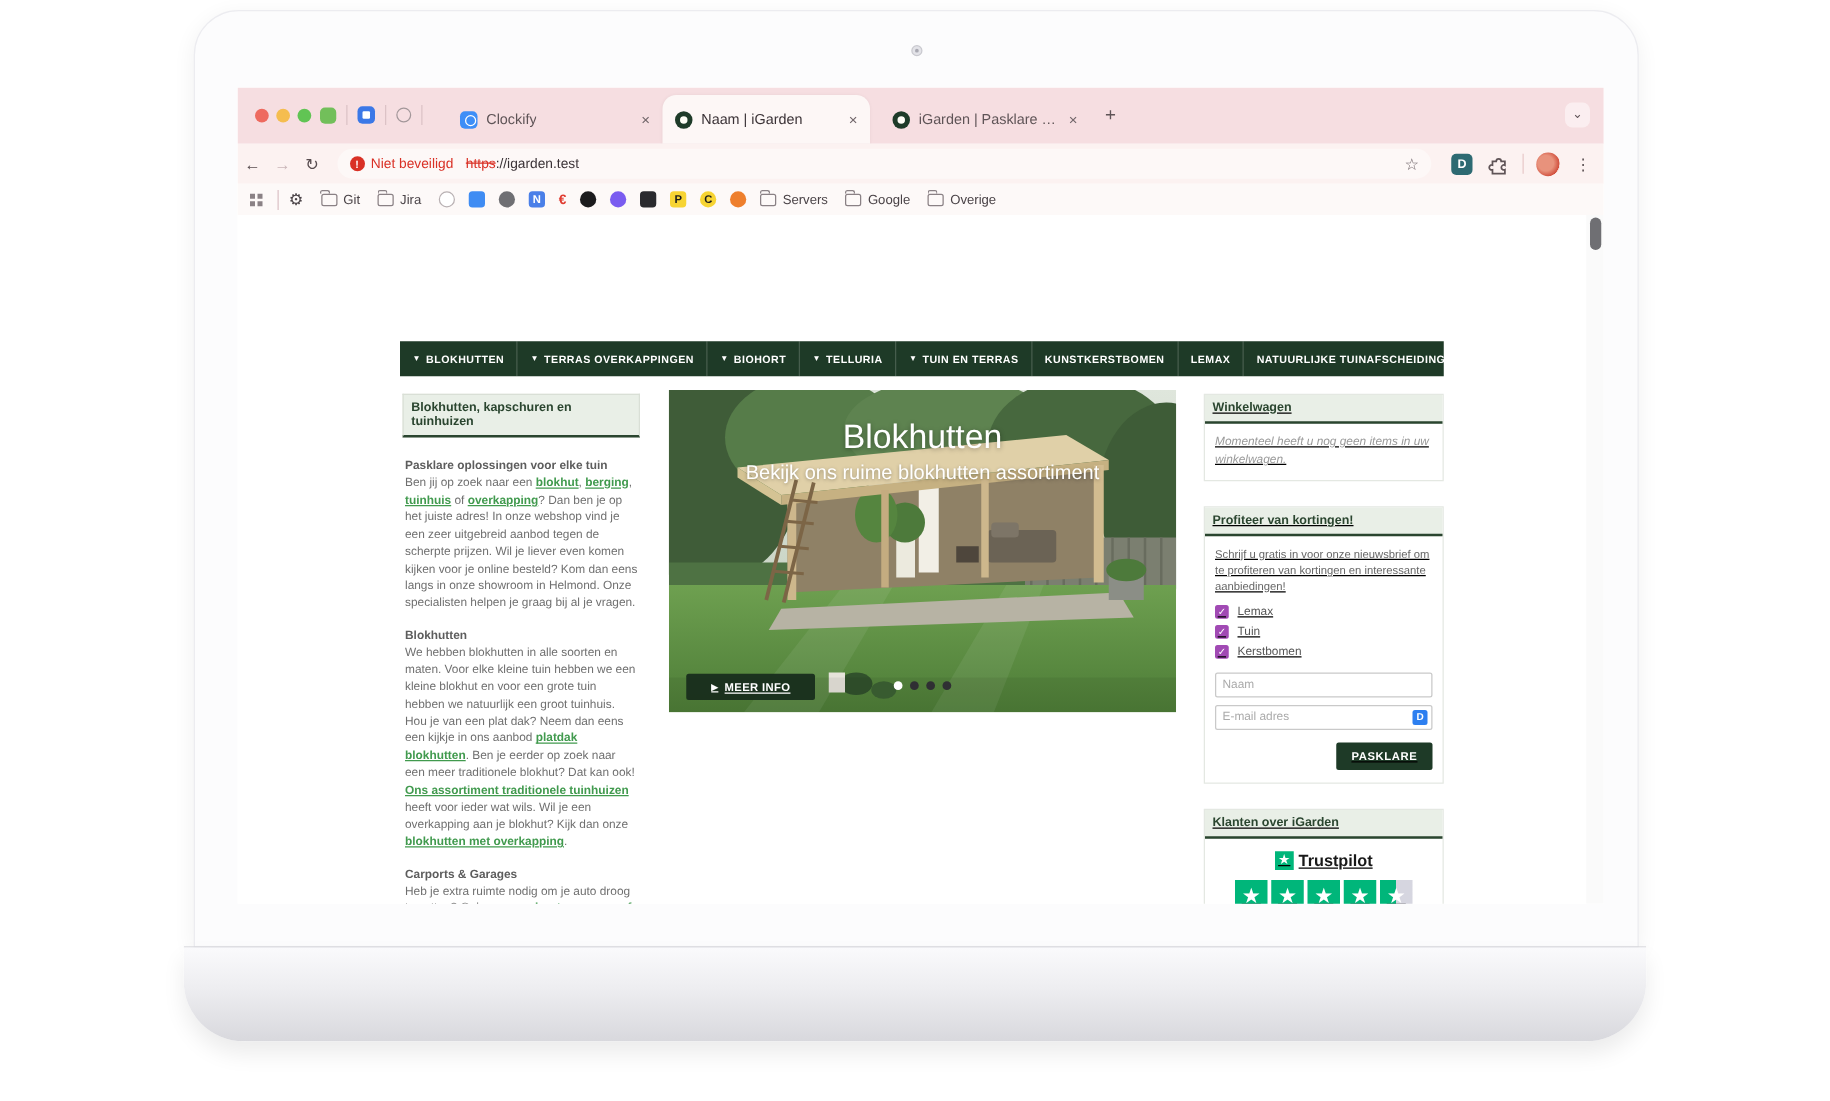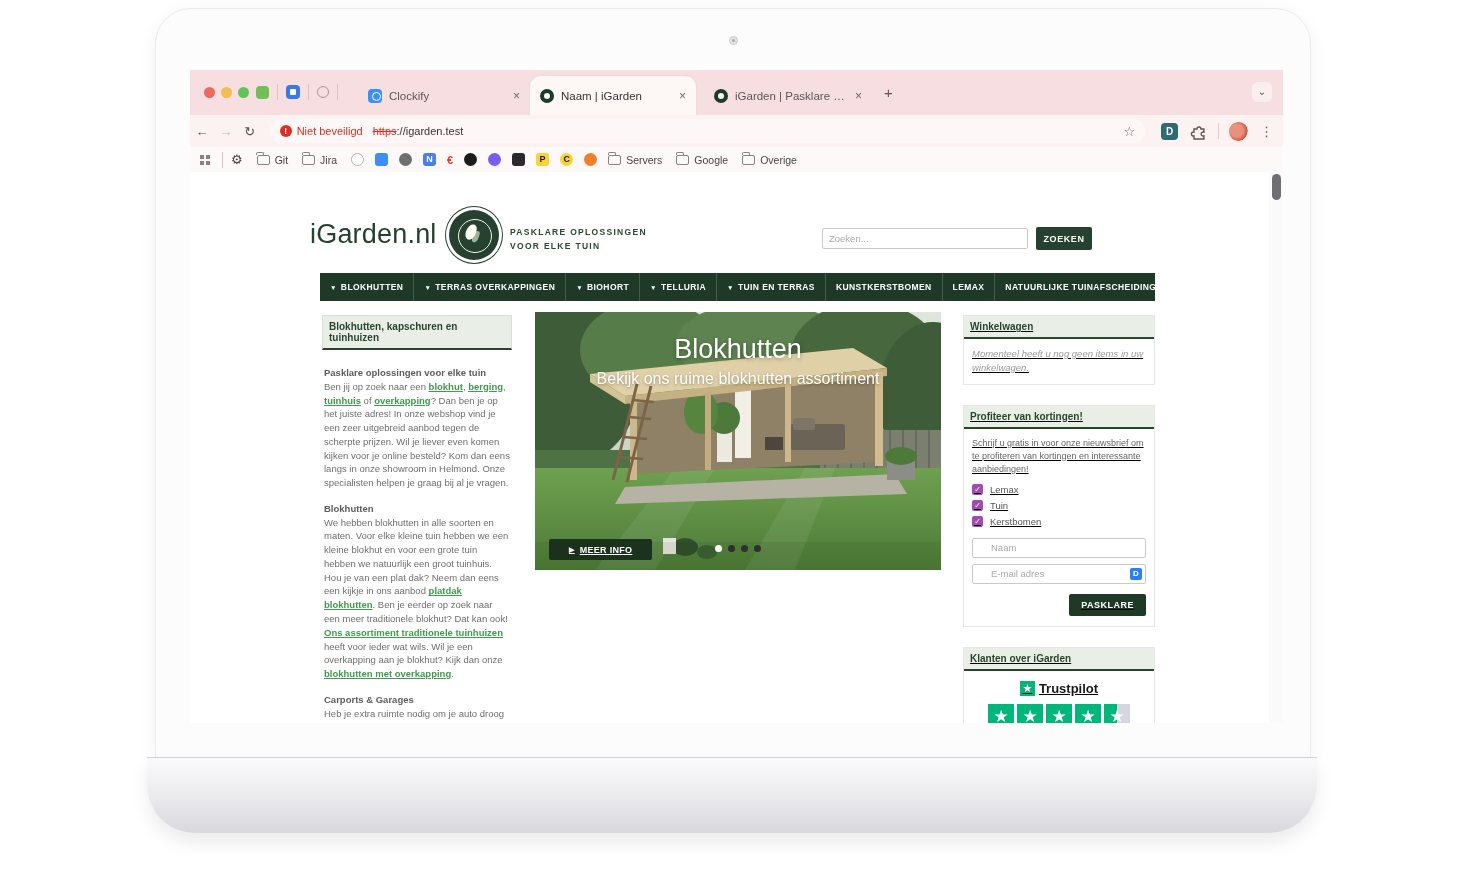--- a/index.html
+++ b/index.html
@@ -136,21 +136,21 @@
   .dot.active { background:#fff; }
 
   
   .rightcol { position:absolute; left:773px; top:14px; width:192px;text-decoration:underline; }
   .panel { border:1px solid #e4e8e2; background:#fff; margin-bottom:20px; }
   .panel-body { padding:8px; }
   .cart-empty { font-style:italic; color:#9a9a9a; font-size:9.5px; line-height:1.5; }
   .nl-intro { font-size:9px; color:#666; line-height:1.45; margin-bottom:8px; }
   .chk-row { display:flex; align-items:center; gap:7px; margin-bottom:5px; font-size:9.5px; color:#555; }
   .chk { width:11px; height:11px; border-radius:2px; background:#a14ab4; color:#fff; font-size:8px; line-height:11px; text-align:center; }
-  .nl-input { width:100%; height:20px; border:1px solid #c9c9c9; border-radius:2px; font-size:9.5px; padding:0 18px;
+  .nl-input { width:100%; height:20px; border:1px solid #c9c9c9; border-radius:2px; font-size:9.5px; padding:0 5px;
     margin-top:6px; color:#555; position:relative; font-family:"Liberation Sans",sans-serif; }
   .nl-input::placeholder { color:#aaa; }
   .email-wrap { position:relative; }
   .autofill { position:absolute; right:4px; bottom:4px; width:12px; height:12px; border-radius:2px; background:#2d7ff0; color:#fff;
     font-size:8px; font-weight:bold; text-align:center; line-height:12px; }
   .nl-submit { display:block; margin:10px 0 2px auto; background:#1e3a27; color:#fff; border:none; font-size:9px; font-weight:bold;
     letter-spacing:.5px; padding:6px 12px; border-radius:2px; font-family:"Liberation Sans",sans-serif; }
   .tp-wrap { text-align:center; padding:10px 0 6px 0; }
   .tp-logo { display:flex; align-items:center; justify-content:center; gap:4px; margin-bottom:8px; }
   .tp-star-sm { width:15px; height:15px; background:#00b67a; color:#fff; font-size:11px; line-height:15px; }
@@ -263,30 +263,20 @@
         <span>Overige</span>
       </div>
     </div>
 
     <div class="site">
       <div class="scroll-track">
         <div class="scroll-thumb"></div>
       </div>
 
 
-      <div class="siteheader">
-        <div class="logo-text">iGarden.nl</div>
-        <div class="logo-badge"></div>
-        <div class="tagline">
-          <div>PASKLARE OPLOSSINGEN</div>
-          <div>VOOR ELKE TUIN</div>
-        </div>
-        <input class="search-input" placeholder="Zoeken..." style="">
-        <button class="search-btn">ZOEKEN</button>
-      </div>
 
       <div class="mainnav">
         <div class="mn-item">
           <span class="mn-caret">▼</span>
           <span>BLOKHUTTEN</span>
         </div>
         <div class="mn-item">
           <span class="mn-caret">▼</span>
           <span>TERRAS OVERKAPPINGEN</span>
         </div>

